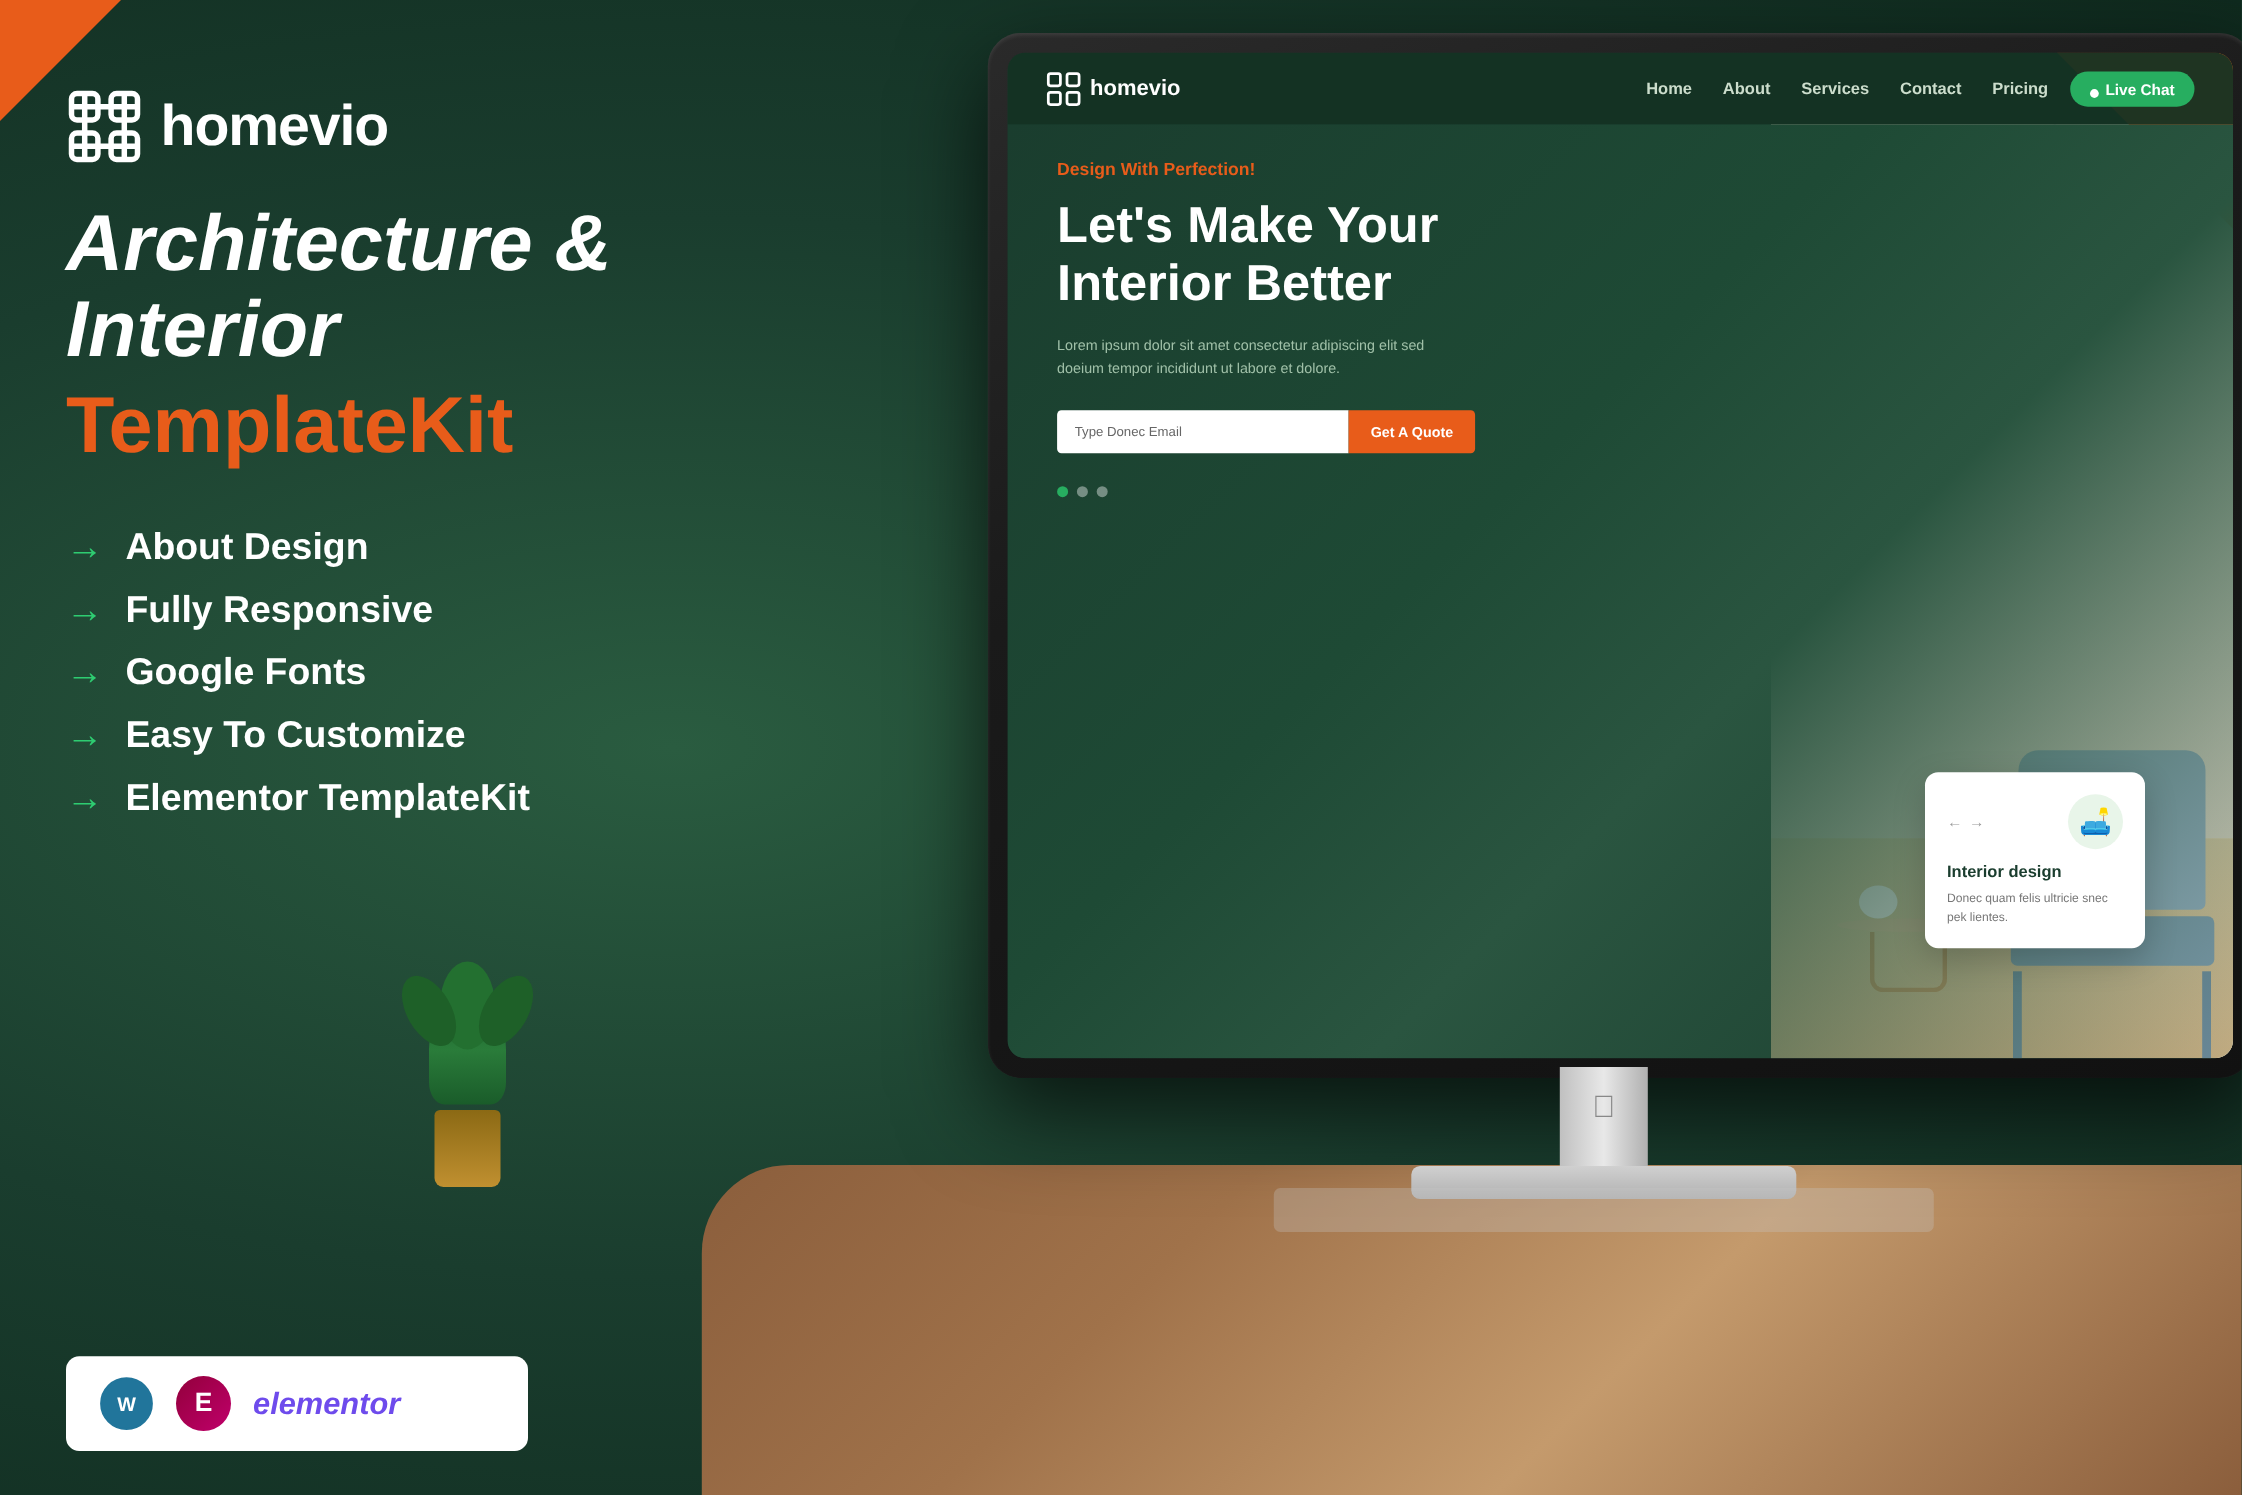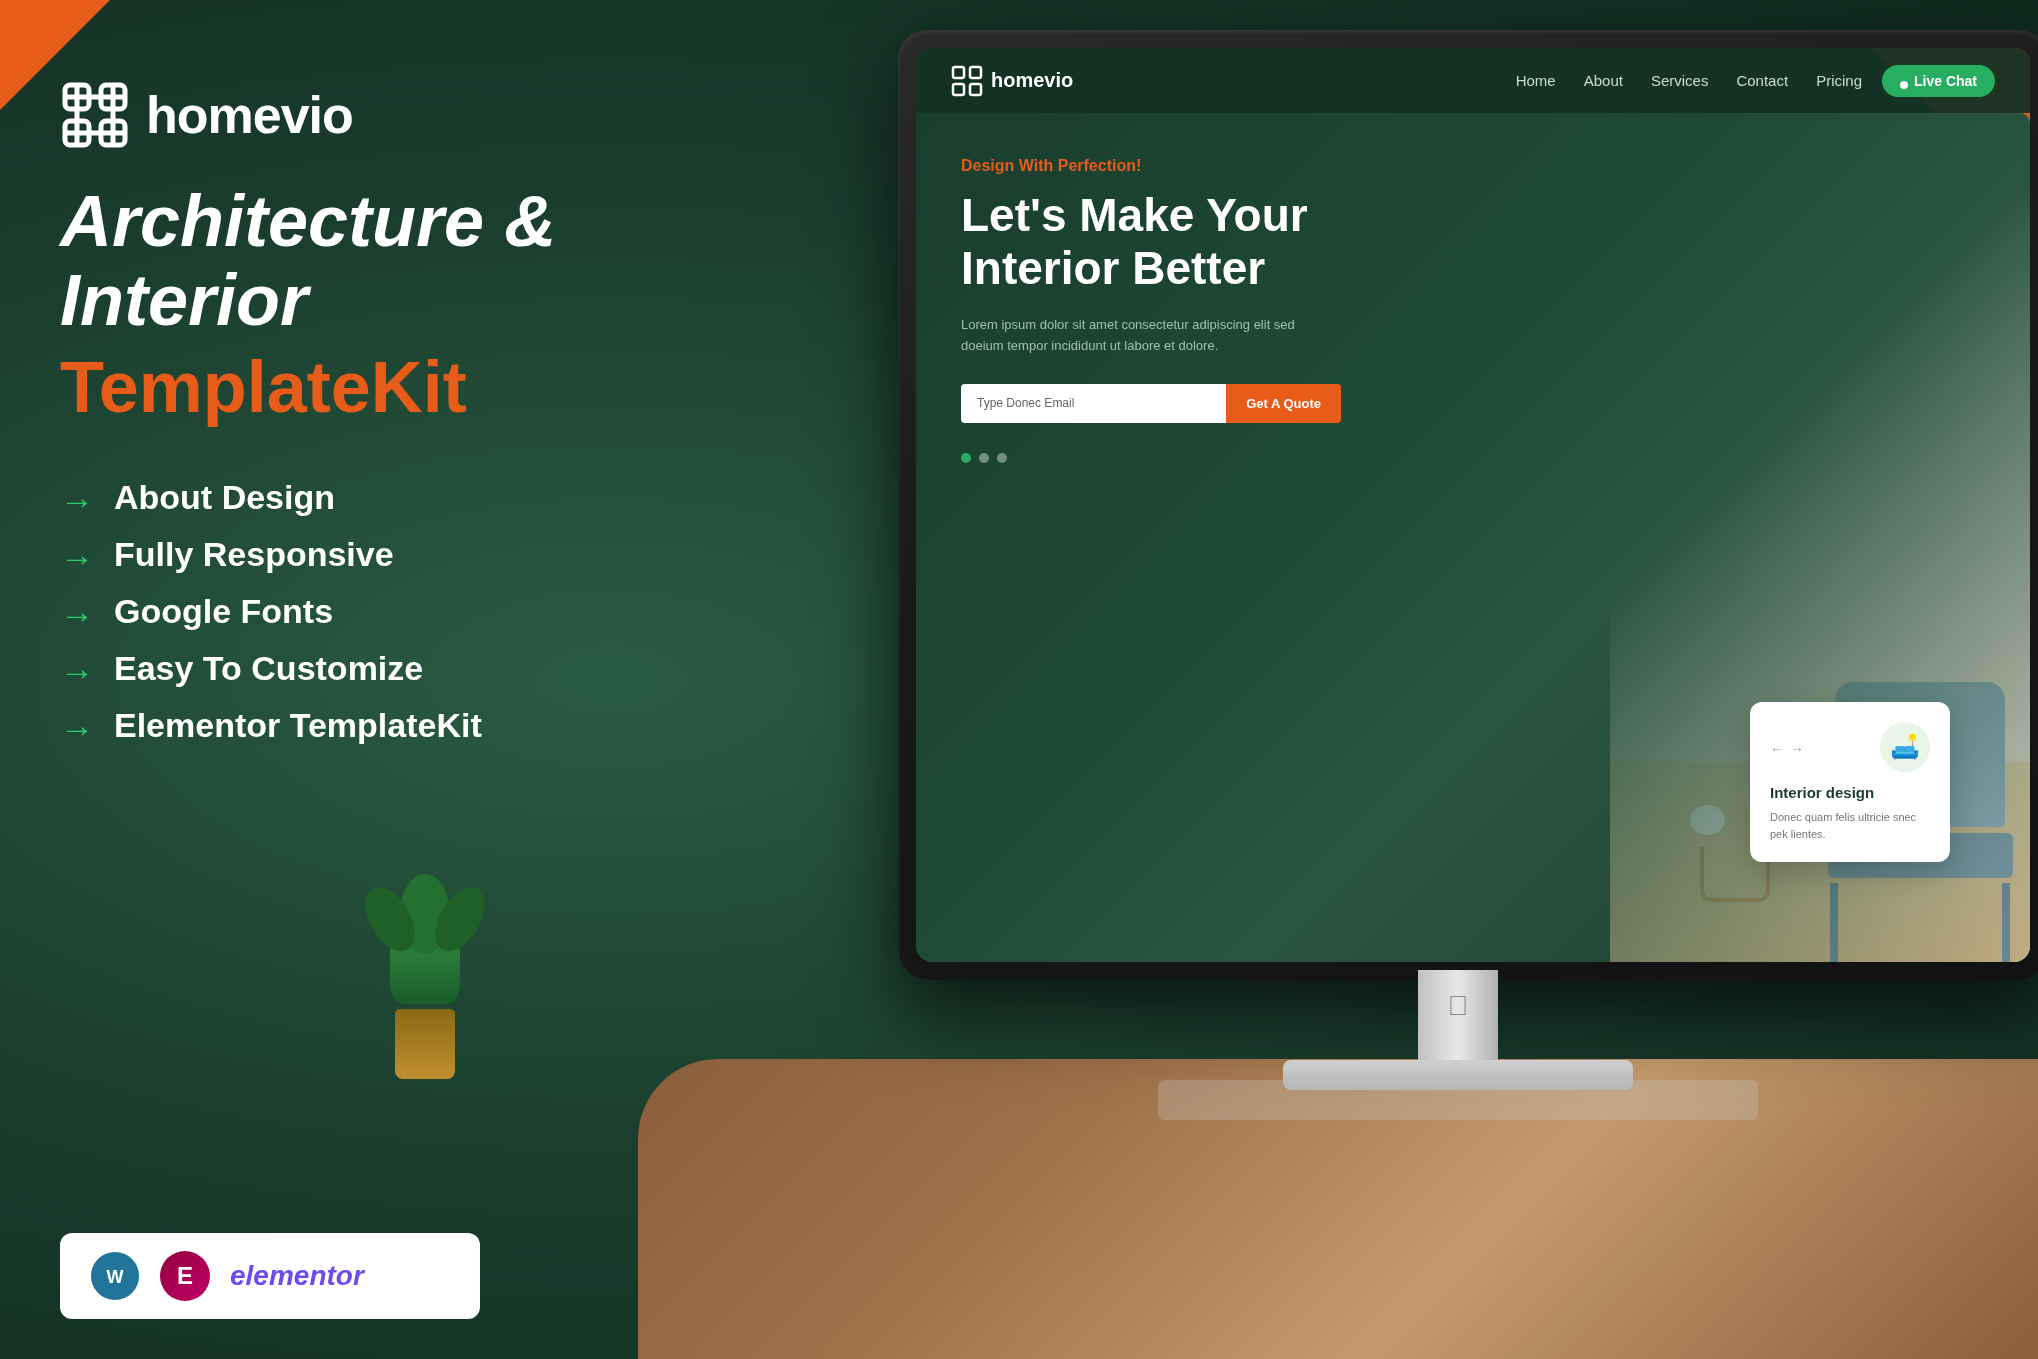--- a/index.html
+++ b/index.html
@@ -210,21 +210,21 @@
     .screen-nav-links {
       display: flex;
       align-items: center;
       gap: 28px;
       margin-right: 20px;
     }
 
     .screen-nav-link {
       color: #ccddcc;
       font-size: 15px;
-      font-weight: 400;
+      font-weight: 700;
     }
 
     .screen-live-chat-btn {
       background: #27ae60;
       color: #ffffff;
       font-size: 14px;
       font-weight: 600;
       padding: 8px 18px;
       border-radius: 20px;
       display: flex;
@@ -242,22 +242,21 @@
     
     .screen-hero {
       position: absolute;
       top: 65px;
       left: 0;
       right: 0;
       bottom: 0;
       background: linear-gradient(135deg, #1a3d2e 0%, #1e4a35 40%, #2a5540 60%, transparent 100%);
       display: flex;
       flex-direction: column;
-      padding: 44px 45px;
-      border-radius: 10px;
+      padding: 33px 45px;
     }
 
     
     .screen-orange-tri {
       position: absolute;
       top: 0;
       right: 0;
       width: 0;
       height: 0;
       border-style: solid;

